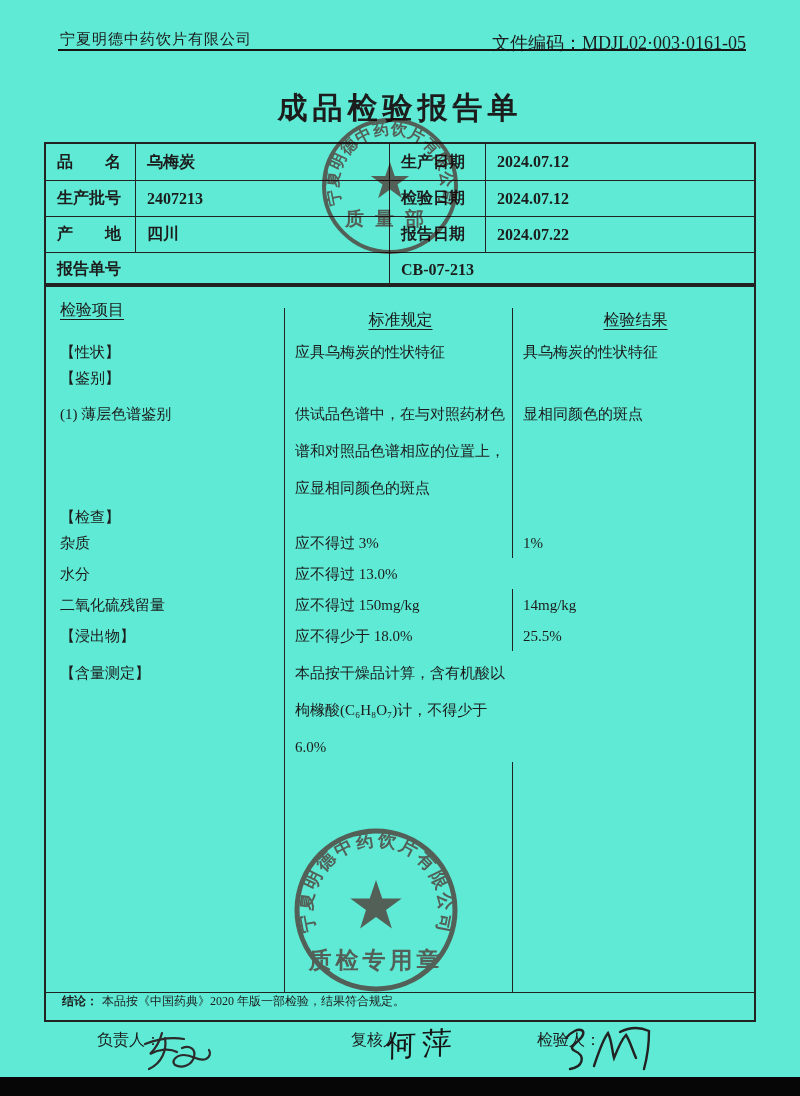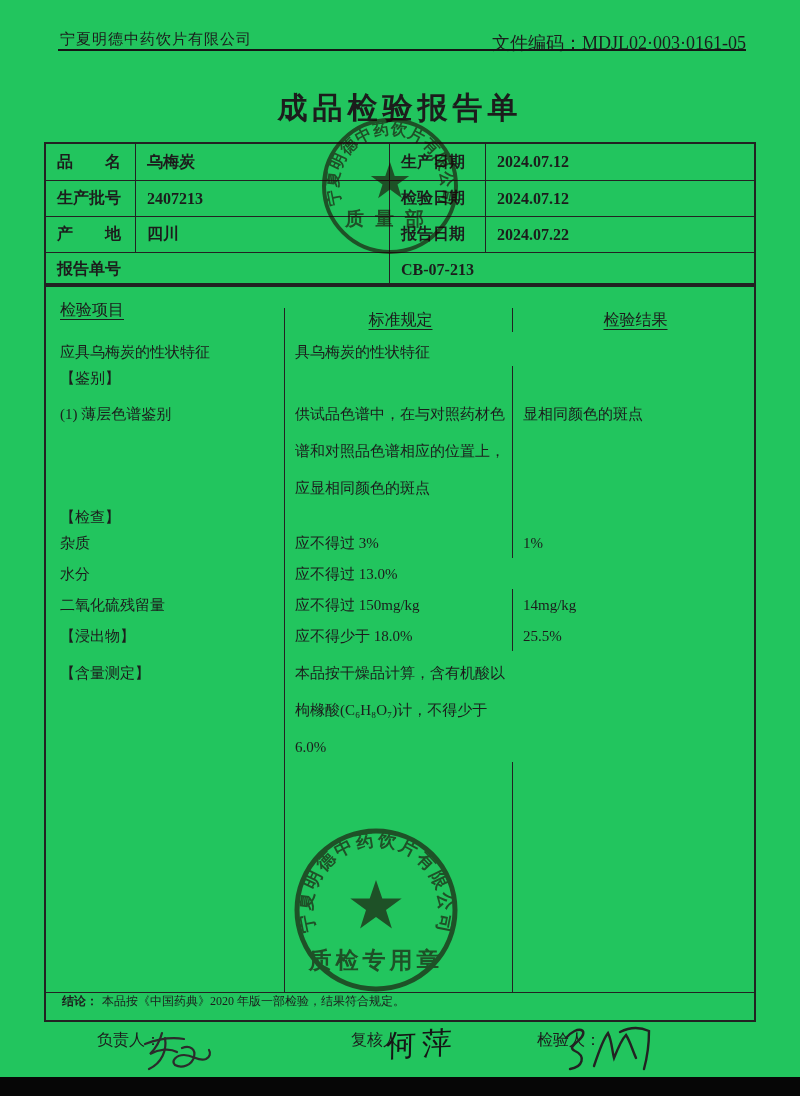--- a/index.html
+++ b/index.html
@@ -1,17 +1,17 @@
 <!DOCTYPE html>
 <html><head>
 <meta charset="utf-8">
 <style>
   html,body{margin:0;padding:0;background:#888;}
   .page{
-    position:relative;width:800px;height:1096px;background:#22c55e;
+    position:relative;width:800px;height:1096px;background:#5eead4;
     font-family:"Liberation Serif","DejaVu Serif",serif;color:#1c1c1c;
     overflow:hidden;margin:0 auto;
   }
   
   .doc-company{position:absolute;left:60px;top:30px;font-size:15px;letter-spacing:1px;}
   .doc-code{position:absolute;right:54px;top:31px;font-size:18px;}
   .head-rule{position:absolute;left:58px;top:49px;width:688px;height:2px;background:#151515;}
   .doc-title{position:absolute;left:0;top:88px;width:100%;text-align:center;
     font-size:30px;font-weight:bold;letter-spacing:5px;}
   
@@ -98,20 +98,21 @@
         </div>
       <div class="scell c2">
           <span class="ul">标准规定</span>
         </div>
       <div class="scell c3">
           <span class="ul">检验结果</span>
         </div>
     </div>
 
     <div class="srow sr1">
+      <div class="scell">【性状】</div>
       <div class="scell">应具乌梅炭的性状特征</div>
       <div class="scell">具乌梅炭的性状特征</div>
     </div>
     <div class="srow sr2">
       <div class="scell">【鉴别】</div>
       <div class="scell"></div>
       <div class="scell"></div>
     </div>
     <div class="srow sr3">
       <div class="scell">(1) 薄层色谱鉴别</div>

